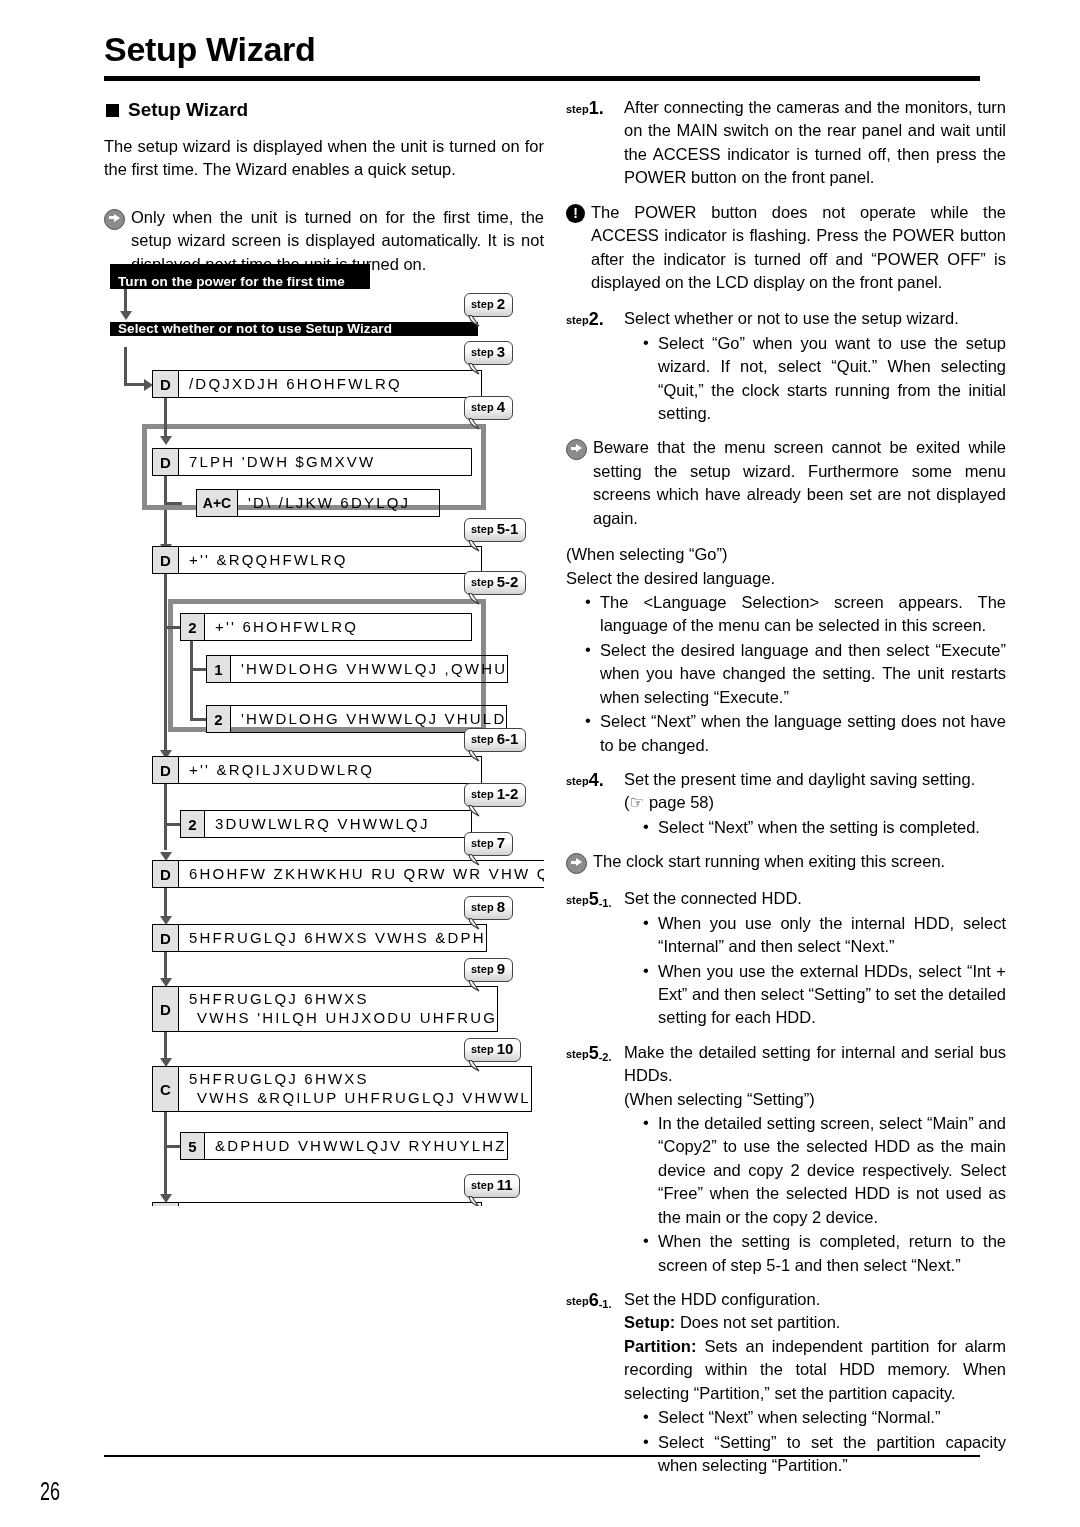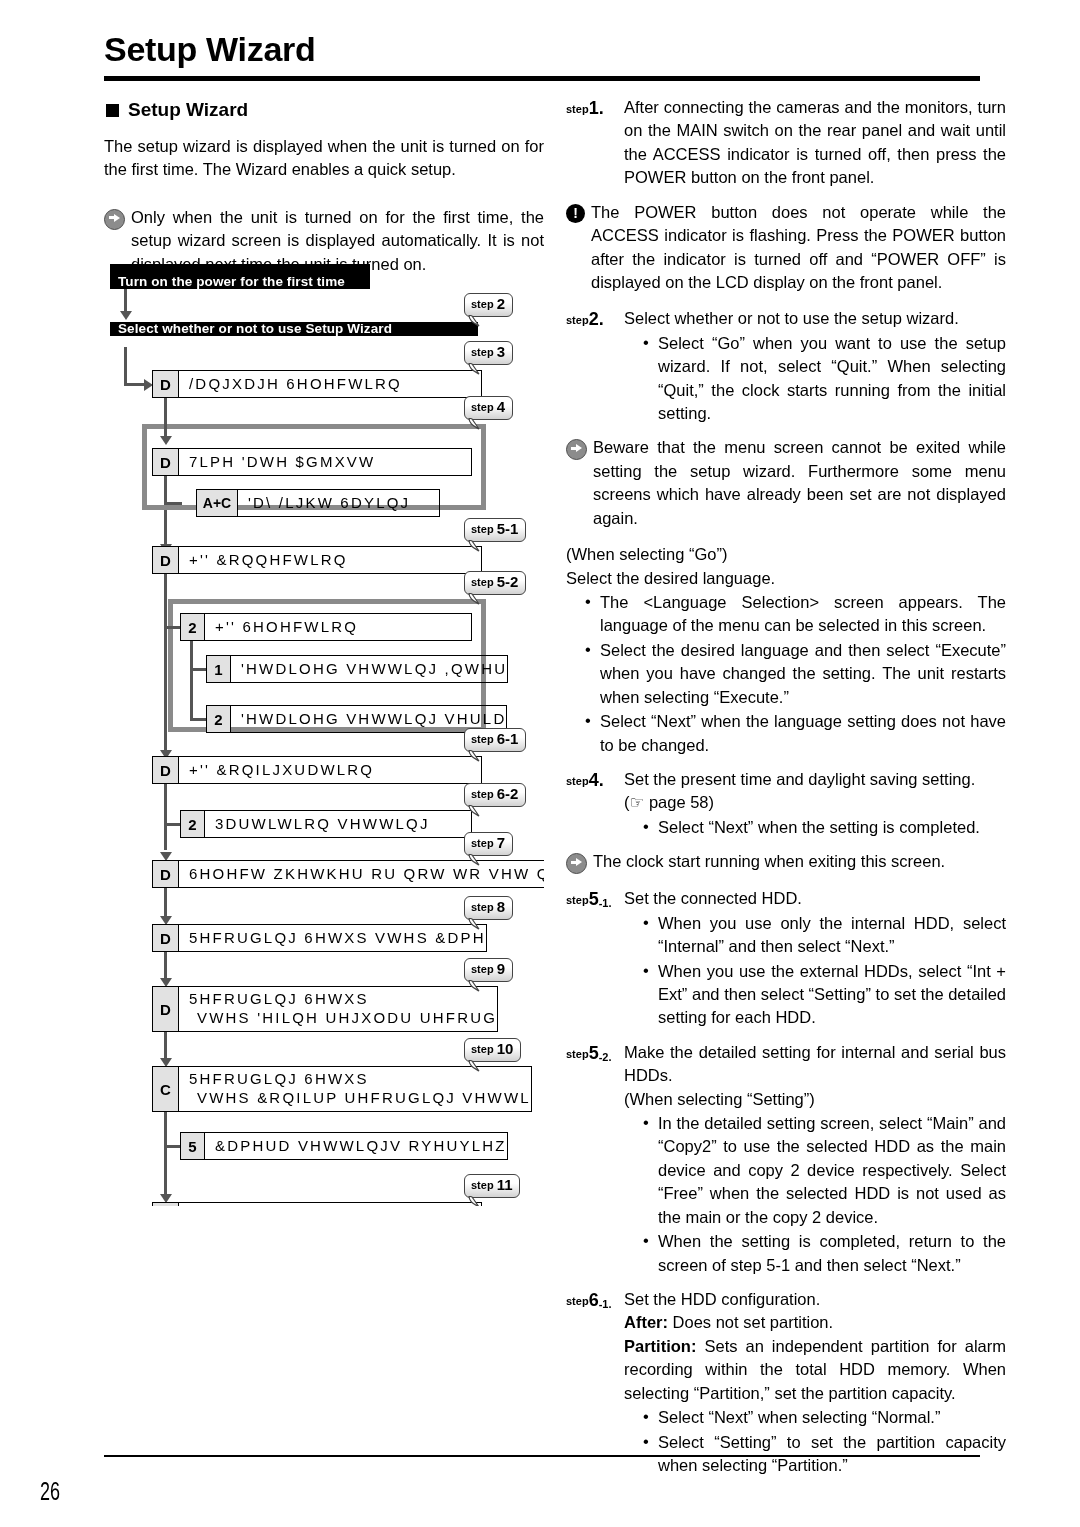--- a/index.html
+++ b/index.html
@@ -464,21 +464,21 @@
   <div class="abs vline" style="left:60px; top:528px; height:66px;"></div>
   <div class="abs hline" style="left:60px; top:567px; width:18px;"></div>
   <div class="abs fbox" style="left:76px; top:554px; width:292px;">
     <div class="chip sm">2</div>
     <div class="fbody">
         <span class="ln">3DUWLWLRQ  VHWWLQJ</span>
       </div>
   </div>
   <div class="abs bubble" style="left:360px; top:527px;">
     <span class="bl">step</span>
-      <span class="bn">6-2</span>
+      <span class="bn">1-2</span>
   </div>
   <div class="bubble-tail abs" style="left:364px; top:549px;">
     <svg width="14" height="13" viewBox="0 0 14 13">
         <path d="M1 0 C1 6, 6 8, 11 11 L4 1 Z" fill="#ffffff" stroke="#444" stroke-width="1.2"></path>
       </svg>
   </div>
 
   <div class="abs arrowdown" style="left:56px; top:596px;"></div>
   <div class="abs fbox" style="left:48px; top:604px; width:330px;">
     <div class="chip">D</div>
@@ -644,21 +644,21 @@
         <ul class="bl">
           <li>In the detailed setting screen, select “Main” and “Copy2” to use the selected HDD as the main device and copy 2 device respectively. Select “Free” when the selected HDD is not used as the main or the copy 2 device.</li>
           <li>When the setting is completed, return to the screen of step 5-1 and then select “Next.”</li>
         </ul>
       </div>
     </div>
     <div class="step-row">
       <div class="step-tag"><span class="lbl">step</span><span class="num">6</span><span class="sub">-1.</span></div>
       <div class="step-body">
         <div>Set the HDD configuration.</div>
-        <div><span class="bold">After:</span><span> Does not set partition.</span></div>
+        <div><span class="bold">Setup:</span><span> Does not set partition.</span></div>
         <div><span class="bold">Partition:</span><span> Sets an independent partition for alarm recording within the total HDD memory. When selecting “Partition,” set the partition capacity.</span></div>
         <ul class="bl">
           <li>Select “Next” when selecting “Normal.”</li>
           <li>Select “Setting” to set the partition capacity when selecting “Partition.”</li>
         </ul>
       </div>
     </div>
   </div>
 
 <div class="footer-rule"></div>

